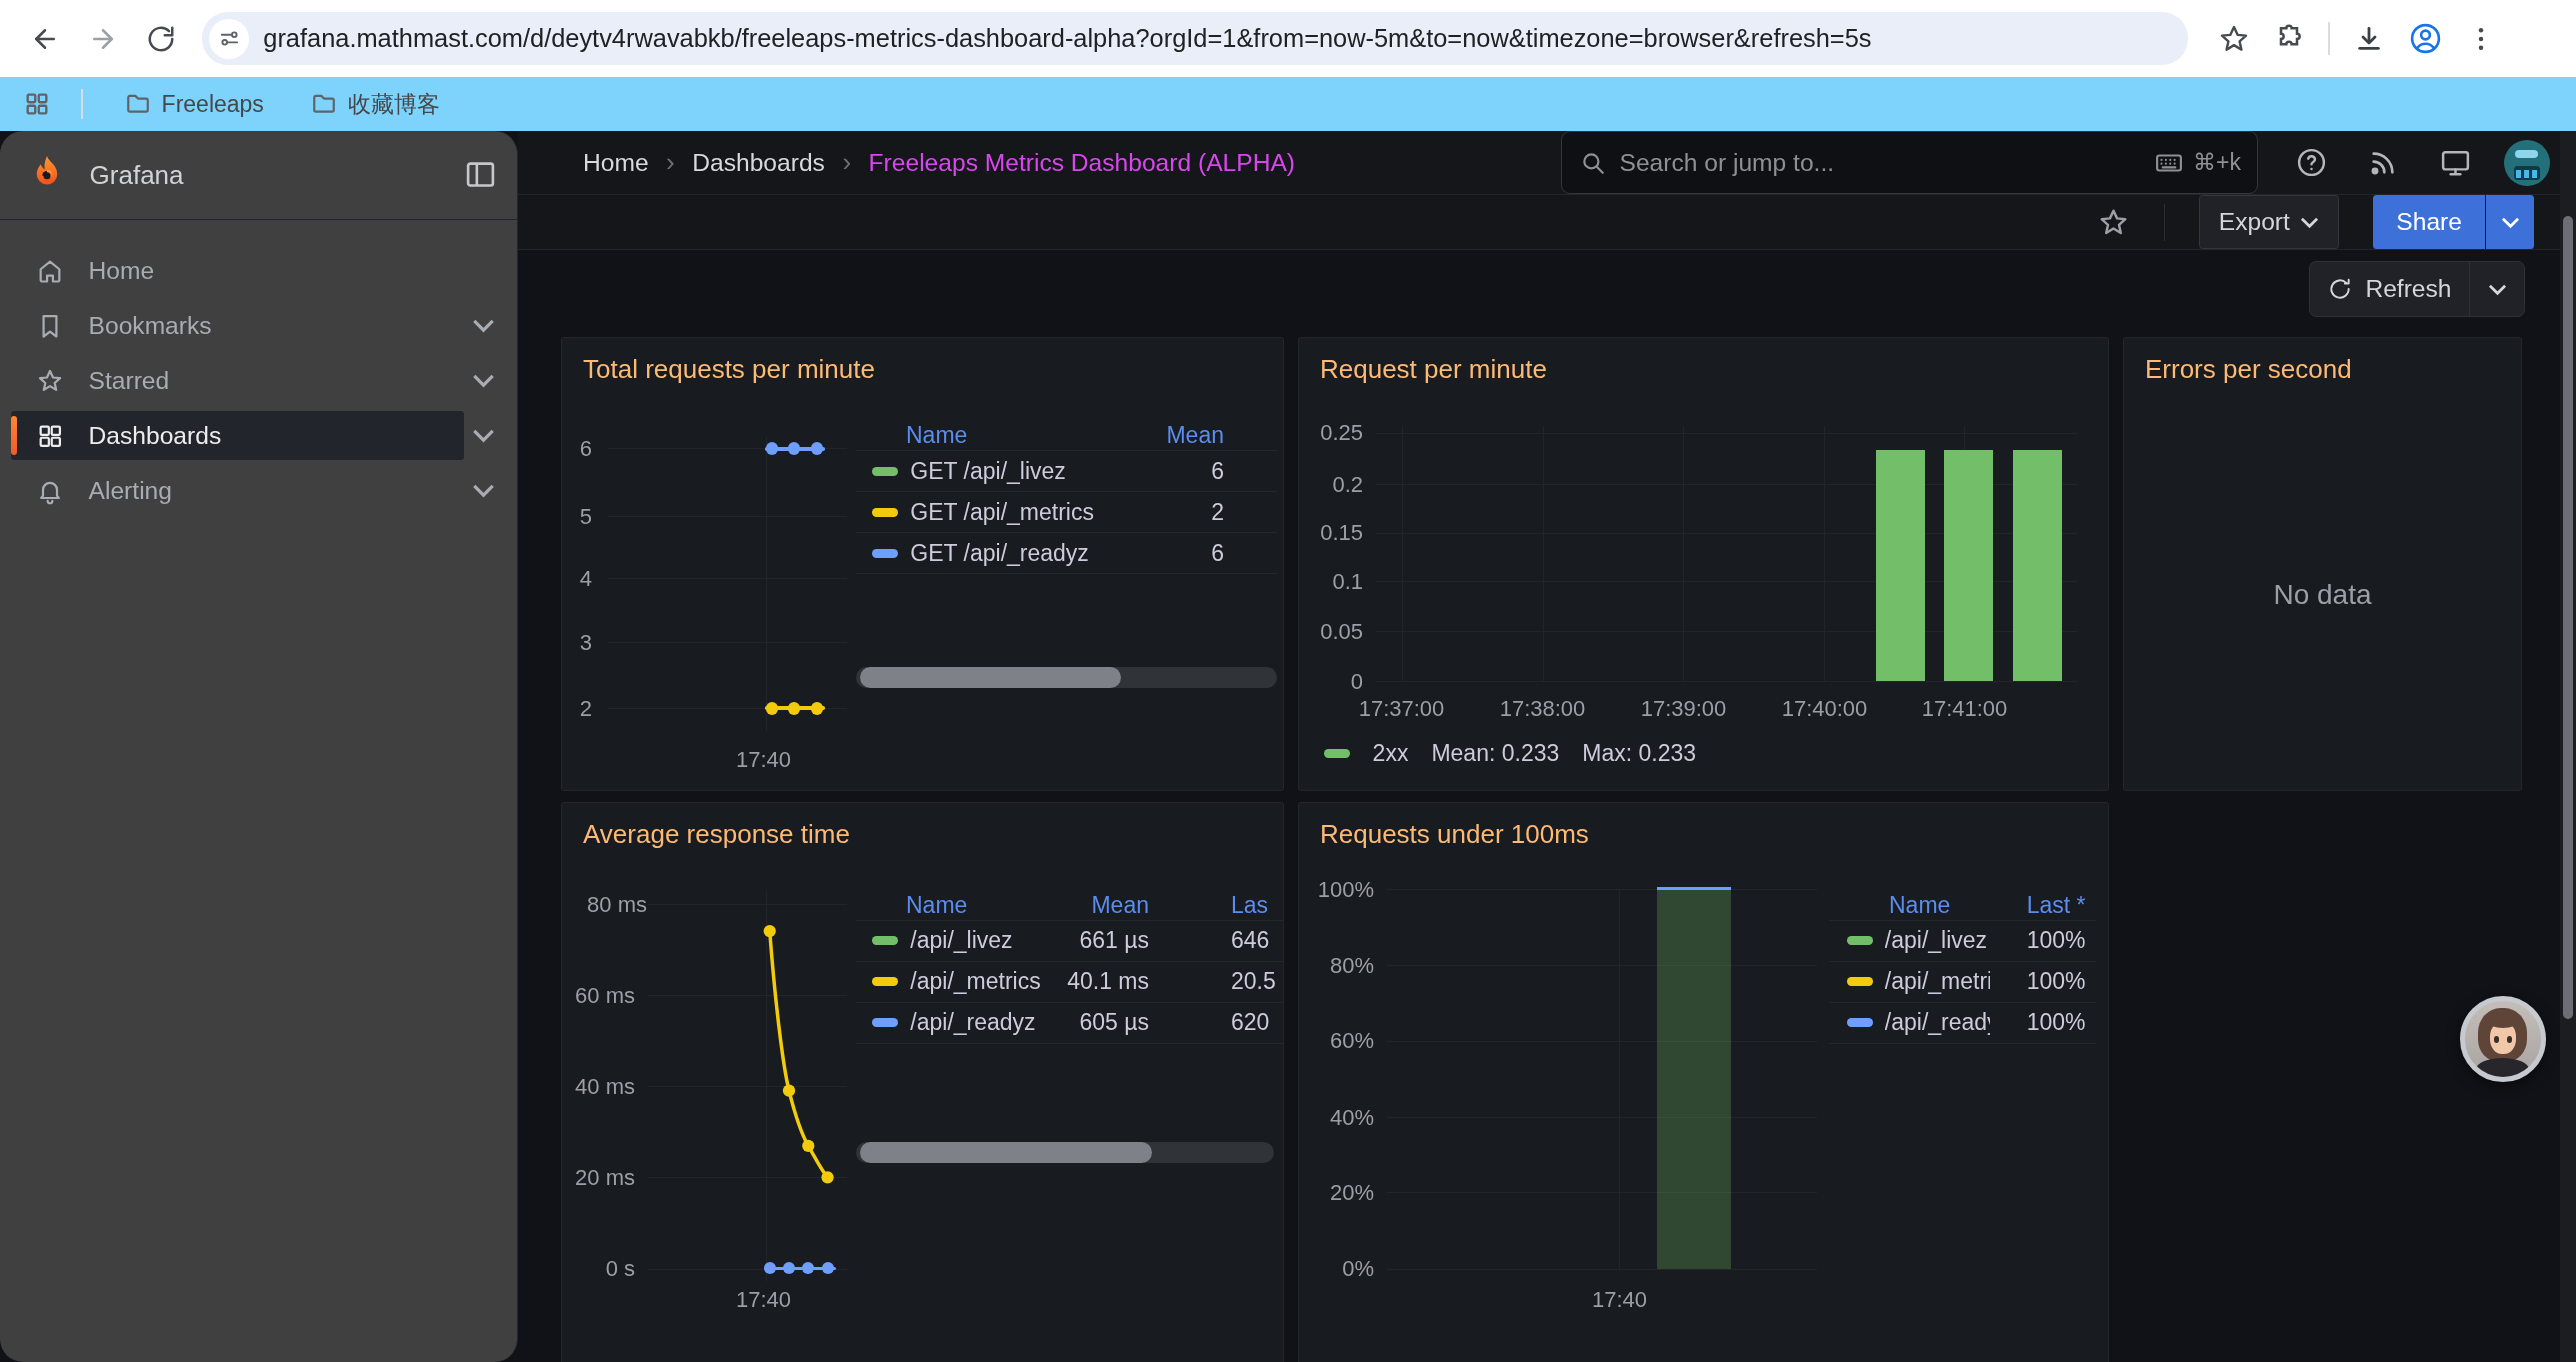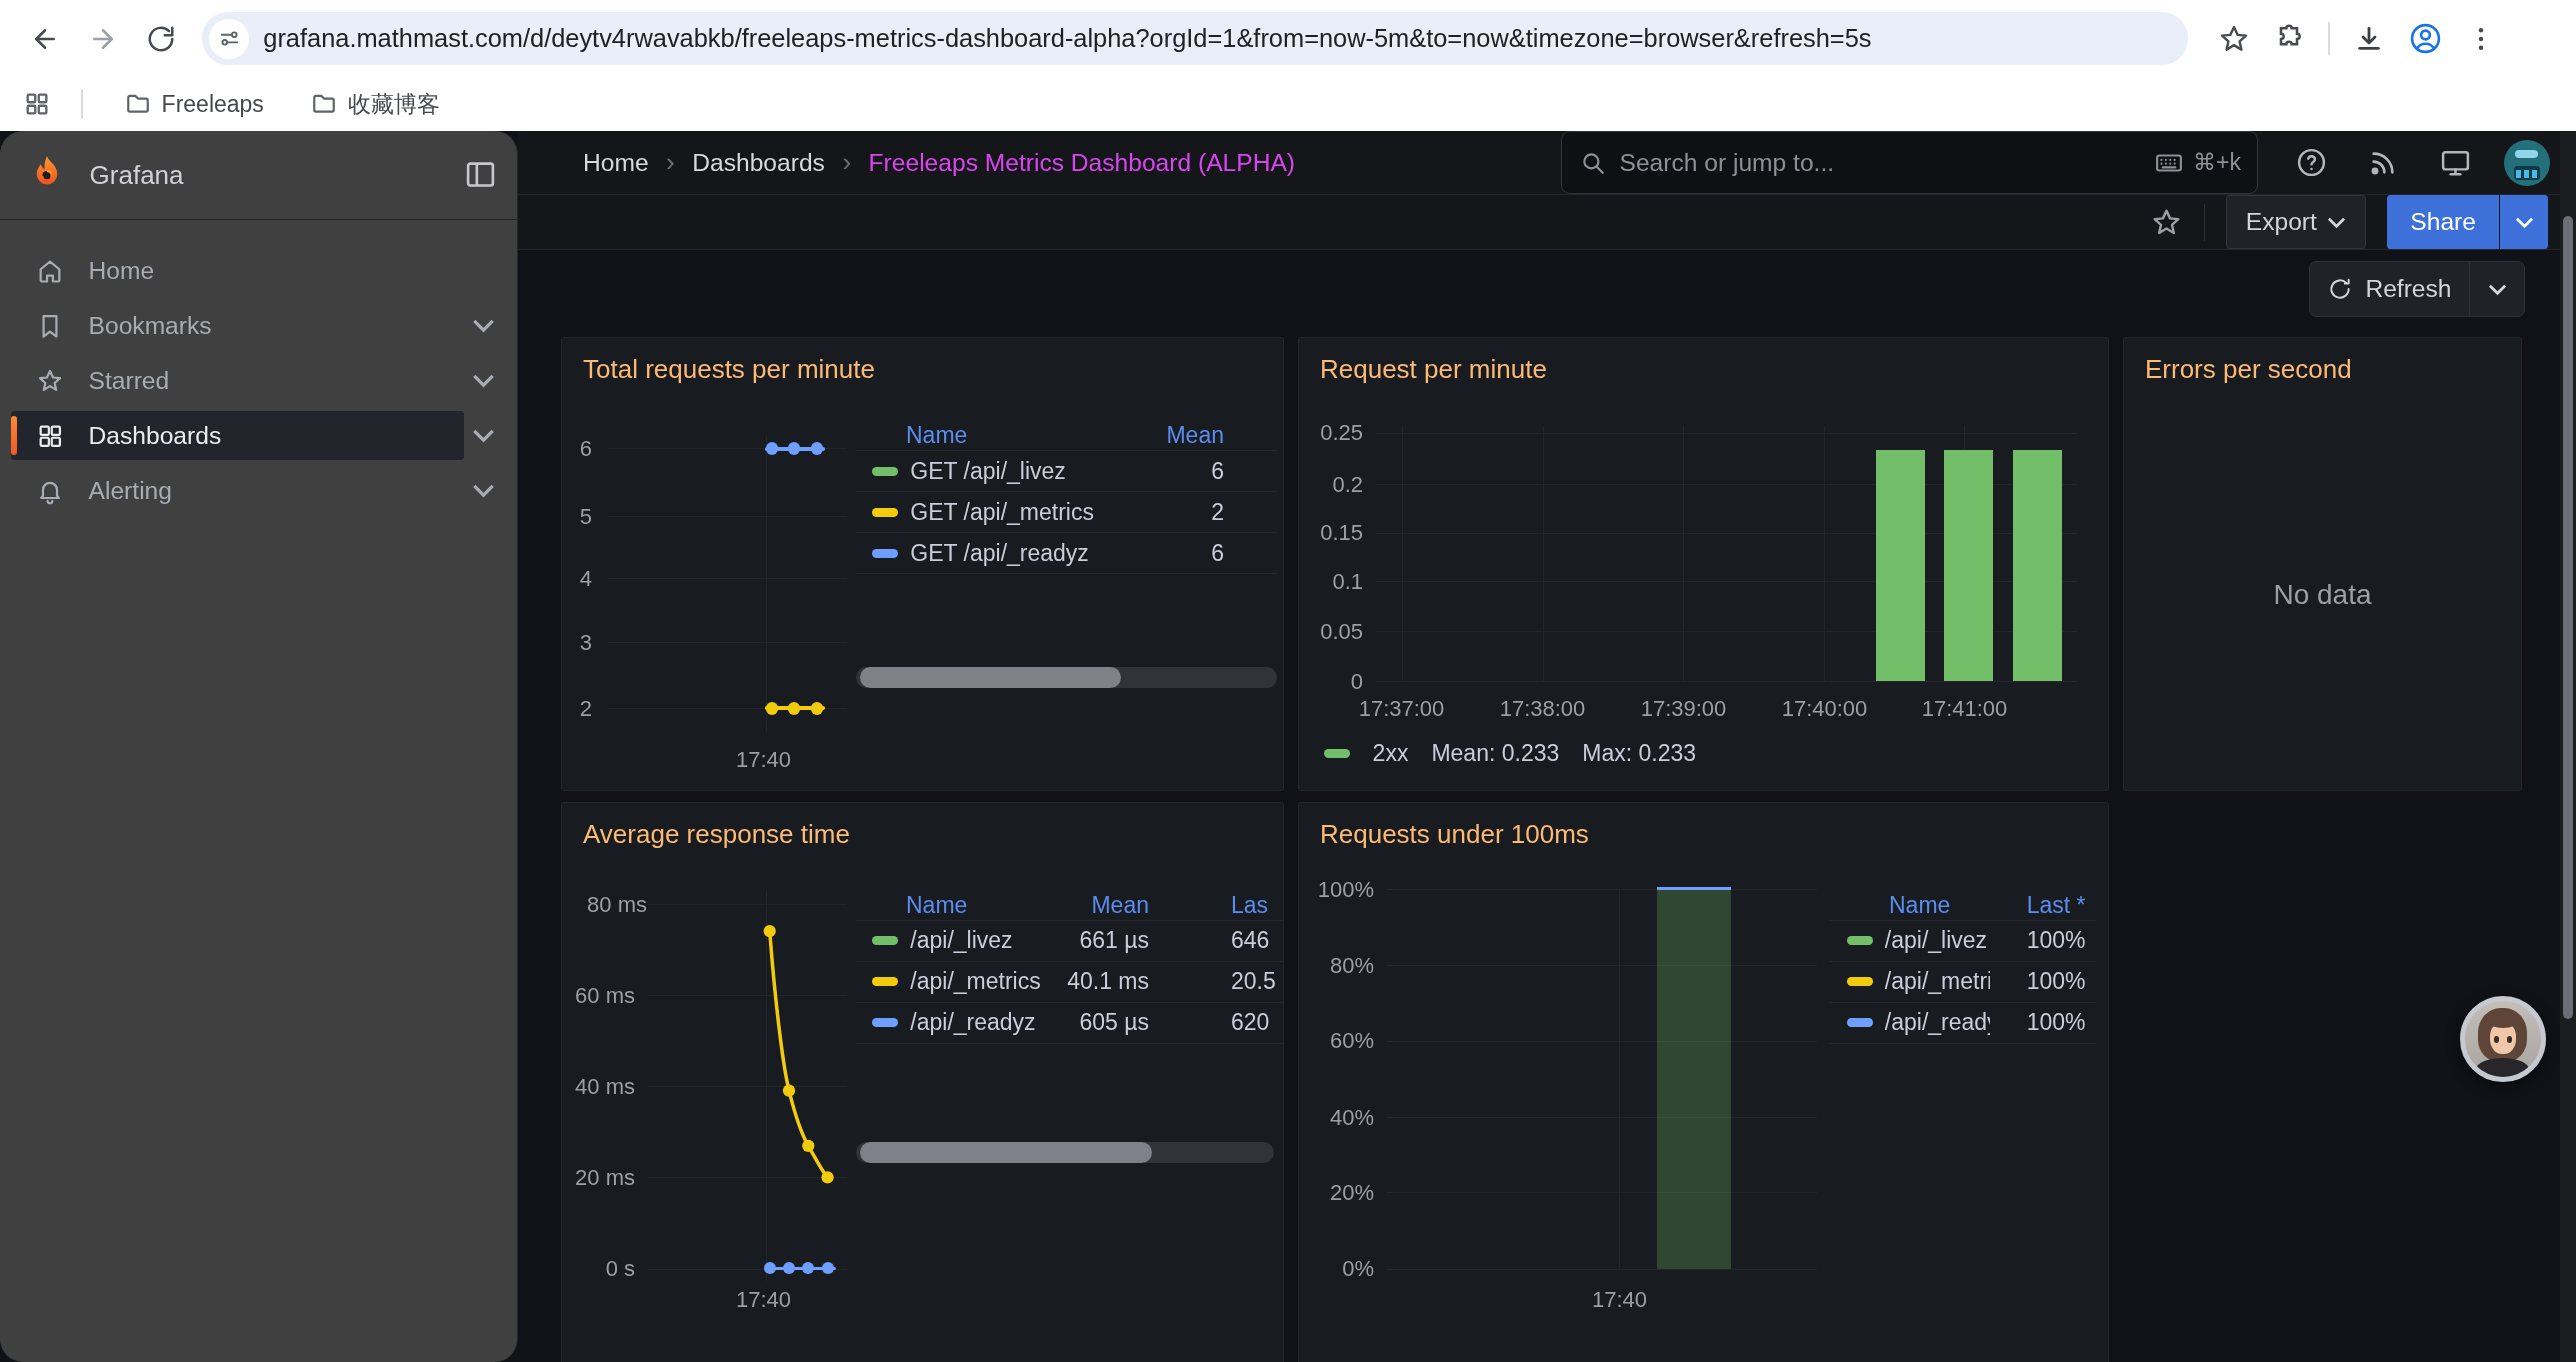--- a/index.html
+++ b/index.html
@@ -12,21 +12,21 @@
   .nav-ic{ width:58px; height:58px; display:flex; align-items:center; justify-content:center; border-radius:50%; flex:0 0 auto; }
   .nav-ic svg{ width:30px; height:30px; }
   .omnibox{ flex:1; height:53px; margin:0 24.6px 0 12.3px; background:#e9eef8; border-radius:26px;
     display:flex; align-items:center; padding:0 8.8px 0 7px; max-width:1986px; }
   .site-ic{ width:40px; height:40px; background:#fff; border-radius:50%; display:flex; align-items:center; justify-content:center; }
   .url{ margin-left:14px; font-size:25.4px; color:#202124; white-space:nowrap; overflow:hidden; }
   .br-right{ display:flex; align-items:center; gap:23px; margin-left:5.3px; }
   .vsep{ width:1.8px; height:33px; background:#dadce0; }
 
   
-  .bookmarks{ height:54px; background:#ffffff; display:flex; align-items:center; padding:0 23px; gap:23px; }
+  .bookmarks{ height:54px; background:#7dd3fc; display:flex; align-items:center; padding:0 23px; gap:23px; }
   .bm-item{ display:flex; align-items:center; gap:10.5px; padding:7px 12.3px; border-radius:7px; }
   .bm-item span{ font-size:23px; color:#45474a; }
   .bm-sep{ width:1.8px; height:30px; background:#dadce0; margin:0 7px; }
 
   
   .app{ display:flex; height:1231px; background:#111217; }
   .sidebar{ width:518px; background:#404040; border-right:0.9px solid #23252a; flex:0 0 auto;border-radius:23px; }
   .sb-head{ height:89px; border-bottom:0.9px solid #23252a; display:flex; align-items:center; padding:0 24.6px; position:relative; }
   .brand{ margin-left:21px; font-size:26px; color:#d2d3d8; }
   .sb-toggle{ position:absolute; right:19px; top:26px; }
@@ -53,21 +53,21 @@
   .shortcut{ display:flex; align-items:center; gap:8.8px; color:#8e9095; font-size:23px; }
   .hdr-ics{ display:flex; align-items:center; gap:26px; margin-left:30px; }
   .hdr-btn{ width:46px; height:46px; display:flex; align-items:center; justify-content:center; }
   .g-avatar{ width:46px; height:46px; border-radius:50%; overflow:hidden; background:#23707a; position:relative; }
   .g-avatar .visor{ position:absolute; left:11.4px; top:10.5px; width:23px; height:8px; border-radius:4.4px; background:#8fd5ec; }
   .g-avatar .mouth{ position:absolute; left:9.6px; bottom:5.3px; width:26px; height:14px; background:#0d3b46; border-radius:3.5px; }
   .g-avatar .mouth i{ position:absolute; bottom:2.6px; width:5.3px; height:8px; background:#49b7ea; }
   .g-avatar .mouth i:nth-child(1){ left:2.6px;} .g-avatar .mouth i:nth-child(2){ left:10.5px;} .g-avatar .mouth i:nth-child(3){ left:18.4px;}
 
   .actions-row{ height:83px; background:#141619; border-bottom:0.9px solid #23252a; display:flex; align-items:center;
-    justify-content:flex-end; gap:21px; padding-right:28px; }
+    justify-content:flex-end; gap:34px; padding-right:42px; }
   .act-sep{ width:0.9px; height:37px; background:#2b2e33; }
   .btn{ height:54px; display:flex; align-items:center; gap:10.5px; font-size:24.6px; color:#d5d6db; border-radius:3.5px; }
   .btn-sec{ background:#202227; border:0.9px solid #33363c; padding:0 19px; }
   .btn-split{ display:flex; }
   .btn-pri{ background:#3d71d9; color:#ffffff; font-weight:500; padding:0 23px; border-radius:3.5px 0 0 3.5px; }
   .btn-pri-chev{ background:#3d71d9; width:49px; display:flex; align-items:center; justify-content:center;
     border-radius:0 3.5px 3.5px 0; border-left:1.8px solid #16181d; }
 
   .canvas{ flex:1; background:#111217; padding:11.4px 51px 0 43px; }
   .time-row{ height:76px; display:flex; justify-content:flex-end; align-items:flex-start; gap:14px; }

